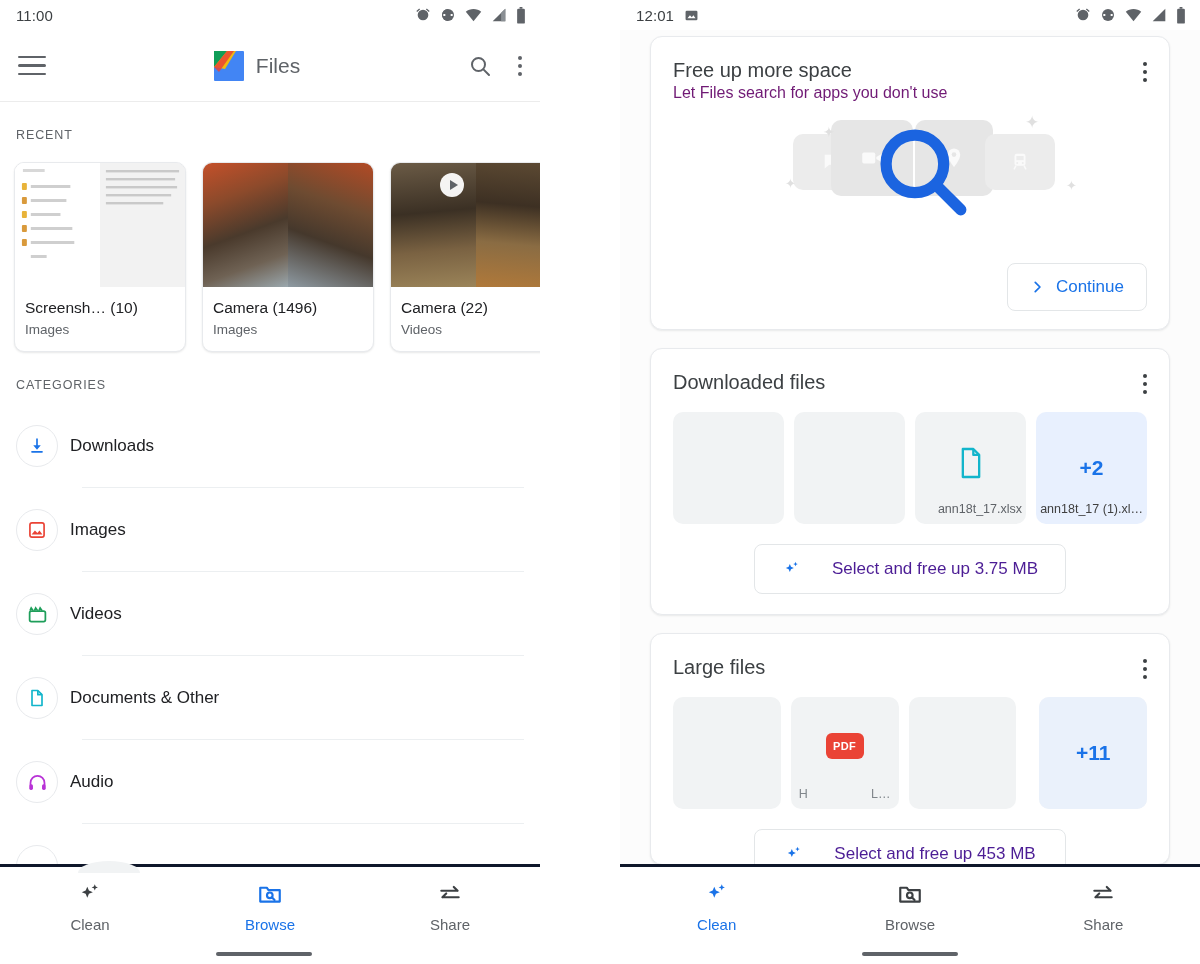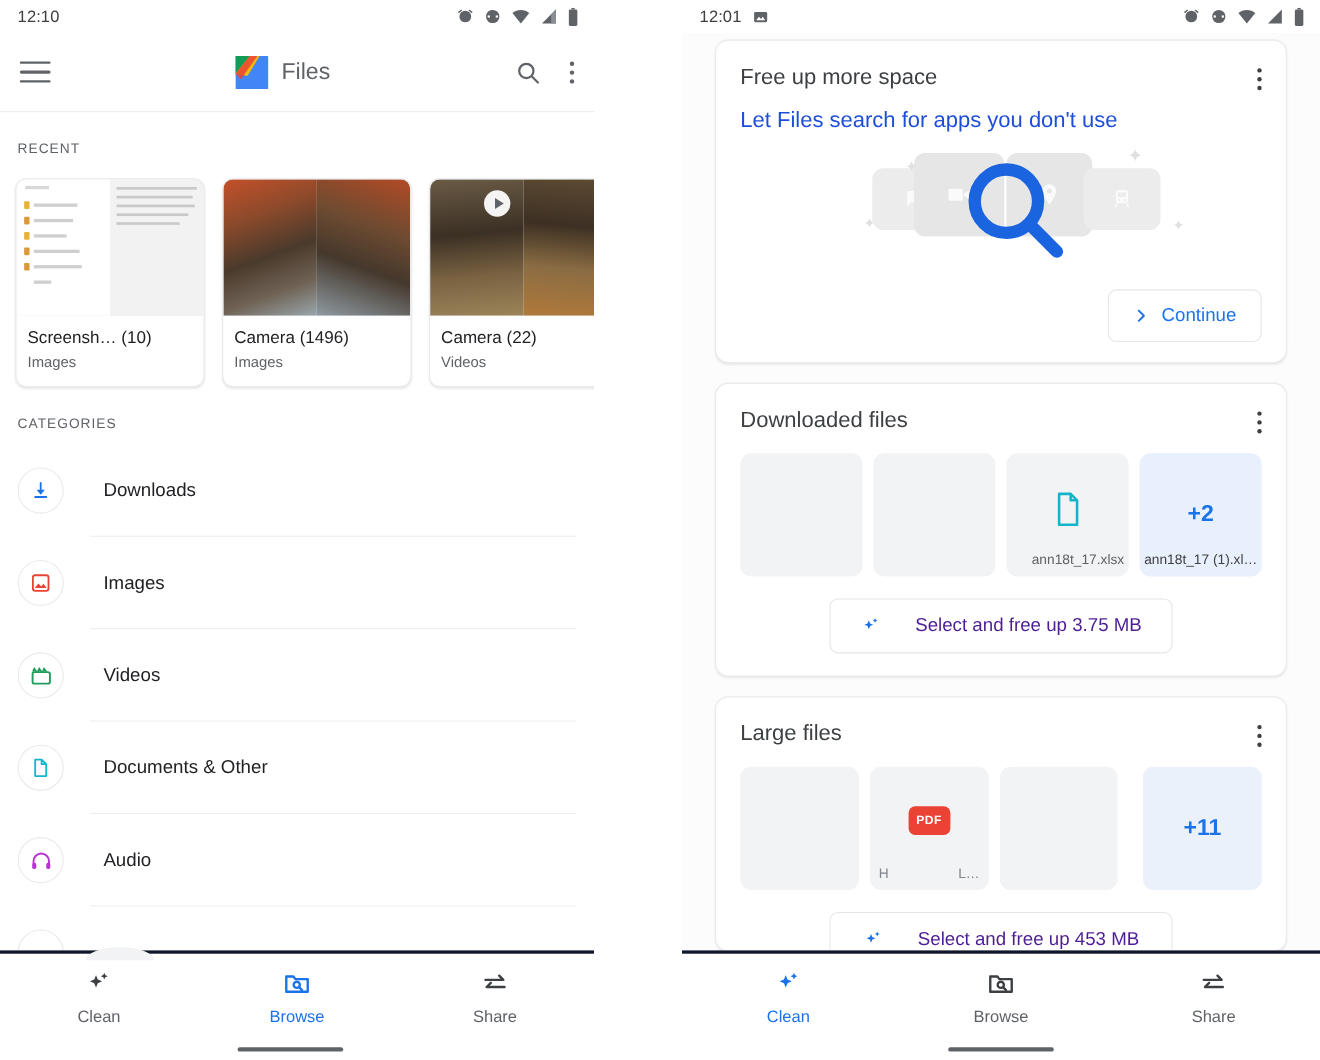--- a/index.html
+++ b/index.html
@@ -83,21 +83,21 @@
   .img-white { background: linear-gradient(160deg,#f4f5f7 0%,#e3e6ea 45%,#d7dbe0 100%); margin-left: 13px; }
 
   
   .cat-list { padding: 12px 0 0 0; }
   .cat-item { display:flex; align-items:center; height: 84px; padding: 0 16px; position:relative; cursor:pointer; }
   .cat-icon {
     width: 42px; height: 42px; flex:0 0 42px; border-radius:50%;
     border: 1px solid #e8eaed; background:#fff;
     display:flex; align-items:center; justify-content:center;
   }
-  .cat-label { font-size: 17px; color:#202124; margin-left: 36px; font-weight:500; }
+  .cat-label { font-size: 17px; color:#202124; margin-left: 12px; font-weight:500; }
   .cat-divider { position:absolute; left: 82px; right: 16px; bottom: 0; height:1px; background:#eceff1; }
 
   
   .bottomnav {
     position:absolute; left:0; right:0; bottom:0; height: 100px;
     background:#fff; border-top:3px solid #0f172a;
     display:flex; align-items:flex-start; padding-top: 14px;
   }
   .navitem { flex:1; display:flex; flex-direction:column; align-items:center; gap:9px; cursor:pointer; }
   .navlabel { font-size:15px; color:#5f6368; }
@@ -110,21 +110,21 @@
 
   
   .cards { padding: 6px 30px 0 30px; }
   .card {
     background:#fff; border:1px solid #e8eaed; border-radius: 12px;
     margin-bottom: 18px; box-shadow: 0 1px 2px rgba(60,64,67,.10);
     padding: 22px 22px 20px 22px; position:relative;
   }
   .card-head { display:flex; align-items:flex-start; }
   .card-title { font-size: 20px; color:#3c4043; }
-  .card-sub { font-size: 20px; color:#1d4ed8; margin-top: 16px; }
+  .card-sub { font-size: 16px; color:#701a75; margin-top: 2px; }
   .card-kebab { margin-left:auto; padding-top:3px; }
 
   .illus { height: 118px; position:relative; margin-top: 6px; }
   .chip {
     position:absolute; background:#ececec; border-radius: 10px;
     display:flex; align-items:center; justify-content:center;
   }
   .sparkle { position:absolute; color:#e0e0e0; }
 
   .btn-outline {
@@ -172,21 +172,21 @@
   .card-clip { max-height: 232px; overflow:hidden; }
 </style>
 </head>
 <body>
 
 <div class="stage">
 
   <div class="panel panel-left">
 
     <div class="statusbar">
-      <span class="clock">12:10</span>
+      <span class="clock">11:00</span>
       <span class="status-right">
         <svg class="sicon" width="16" height="16" viewBox="0 0 24 24" fill="#5f6368">
             <path d="M12 4a8 8 0 100 16 8 8 0 000-16zm.5 4h-1.5v5l4 2.4.75-1.23-3.25-1.92V8zM6.3 2.3L2 5.9l1.3 1.5 4.3-3.6L6.3 2.3zm11.4 0l-1.3 1.5 4.3 3.6L22 5.9l-4.3-3.6z"></path>
           </svg>
         <svg class="sicon" width="16" height="16" viewBox="0 0 24 24" fill="#5f6368">
             <circle cx="12" cy="12" r="9"></circle>
             <path d="M12 3a9 9 0 000 18z" fill="#5f6368"></path>
             <rect x="5" y="10.5" width="3" height="3" fill="#fff"></rect>
             <rect x="16" y="10.5" width="3" height="3" fill="#fff"></rect>
           </svg>

